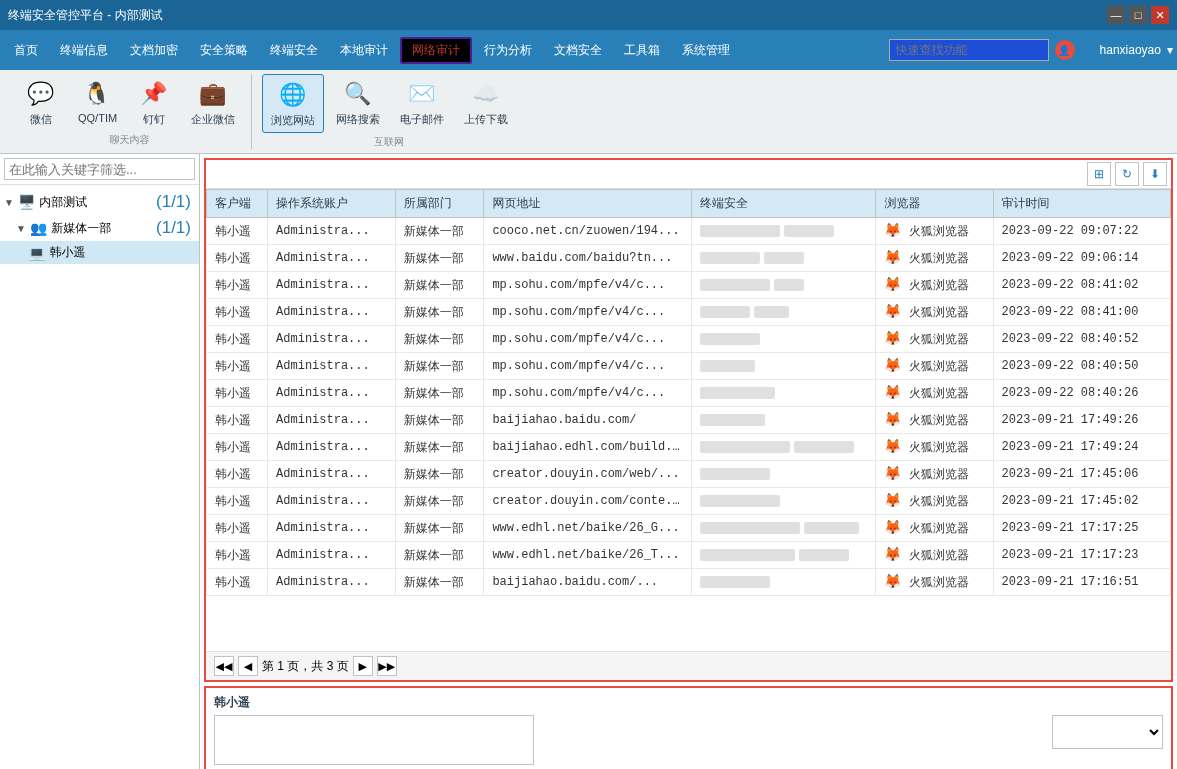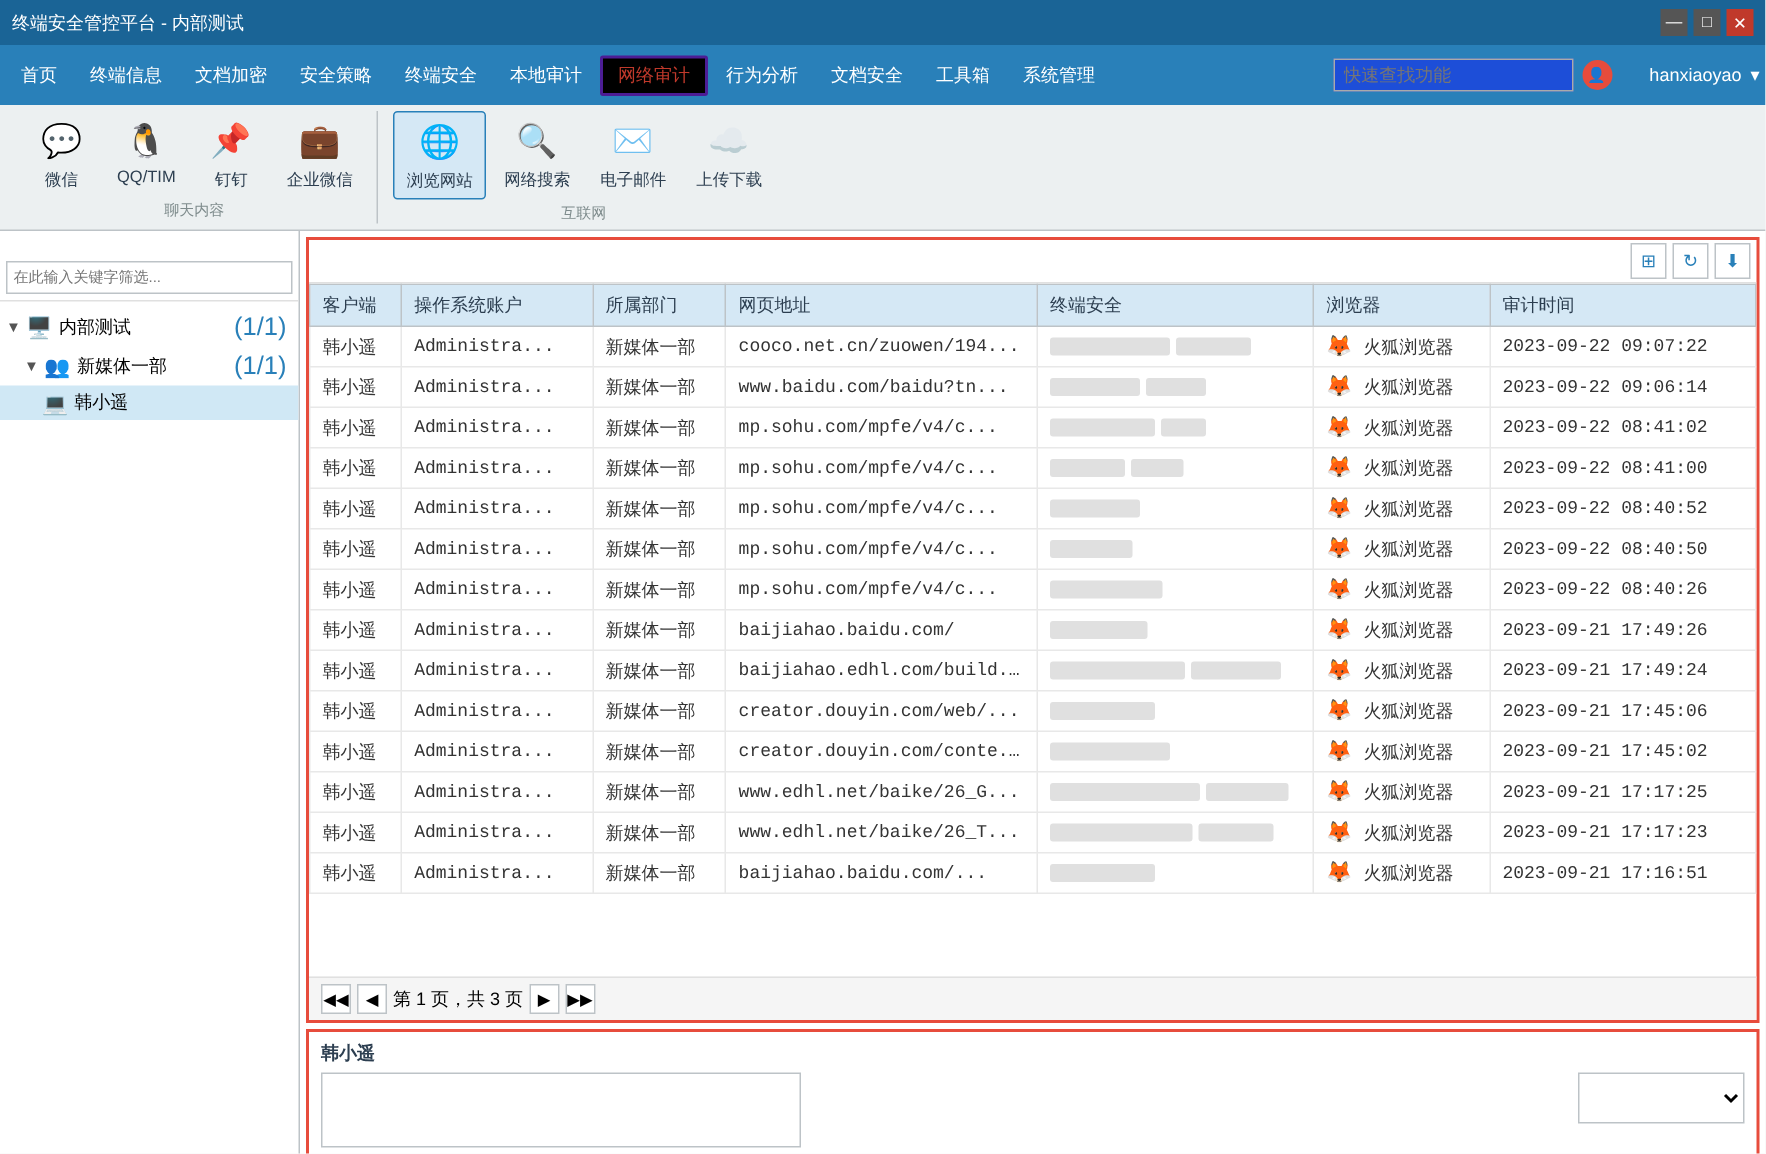--- a/index.html
+++ b/index.html
@@ -160,21 +160,21 @@
       </div>
     </div>
     <div class="toolbar-section-title">互联网</div>
   </div>
 </div>
 
 <div class="main-content">
 
   <div class="sidebar">
     <div class="sidebar-search">
-      <input type="text" class="sidebar-search" style="width: 100%; height: 22px; border: 1px solid rgb(189, 195, 199); padding: 0px 4px; font-size: 10px; margin-top: 16px;" placeholder="在此输入关键字筛选...">
+      <input type="text" class="sidebar-search" style="width: 100%; height: 22px; border: 1px solid rgb(189, 195, 199); padding: 0px 4px; font-size: 13px;" placeholder="在此输入关键字筛选...">
     </div>
     <div class="sidebar-tree">
 
       <div class="tree-item" style="padding-left:4px;">
         <span class="expand-icon">▼</span>
         <span class="item-icon">🖥️</span>
         <span class="item-label">内部测试</span>
         <span class="count">(1/1)</span>
       </div>
 

